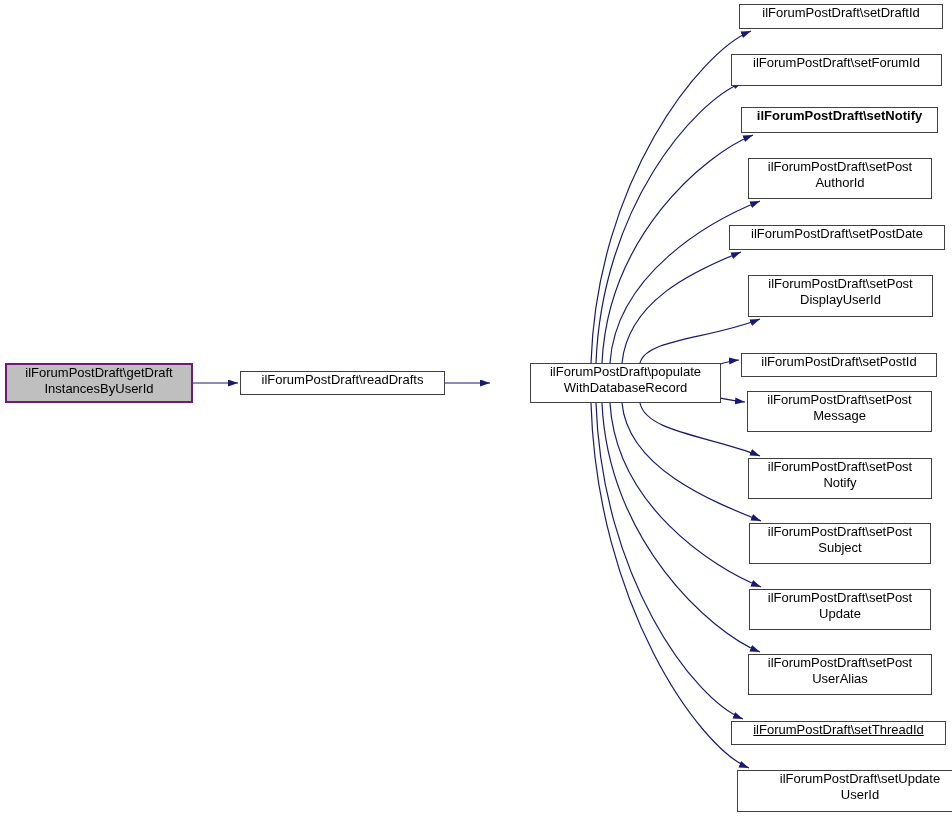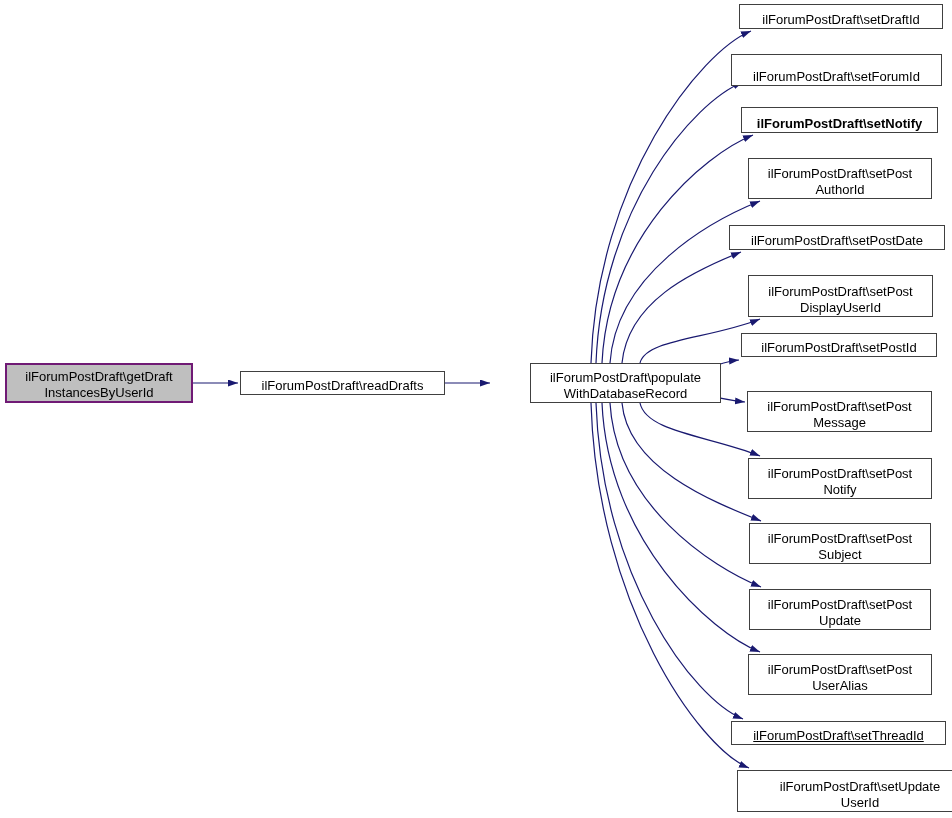--- a/index.html
+++ b/index.html
@@ -24,21 +24,21 @@
     pointer-events: none;
   }
   .node {
     position: absolute;
     box-sizing: border-box;
     background: #ffffff;
     border: 1px solid #404040;
     display: flex;
     flex-direction: column;
     align-items: center;
-    justify-content: flex-end;
+    justify-content: flex-start;
     text-align: center;
     font-size: 13px;
     line-height: 16px;
     color: #000000;
     white-space: nowrap;
     cursor: pointer;
   }
   .node.highlighted {
     background: #bfbfbf;
     border: 2px solid #701a75;
@@ -99,21 +99,21 @@
         <div>ilForumPostDraft\setPost</div>
         <div>AuthorId</div>
       </div>
       <div class="node" style="left: 729px; top: 225px; width: 216px; height: 25px;">
         <div>ilForumPostDraft\setPostDate</div>
       </div>
       <div class="node" style="left: 748px; top: 275px; width: 185px; height: 42px;">
         <div>ilForumPostDraft\setPost</div>
         <div>DisplayUserId</div>
       </div>
-      <div class="node" style="left: 741px; top: 333px; width: 196px; height: 24px;">
+      <div class="node" style="left: 741px; top: 353px; width: 196px; height: 24px;">
         <div>ilForumPostDraft\setPostId</div>
       </div>
       <div class="node" style="left: 747px; top: 391px; width: 185px; height: 41px;">
         <div>ilForumPostDraft\setPost</div>
         <div>Message</div>
       </div>
       <div class="node" style="left: 748px; top: 458px; width: 184px; height: 41px;">
         <div>ilForumPostDraft\setPost</div>
         <div>Notify</div>
       </div>

